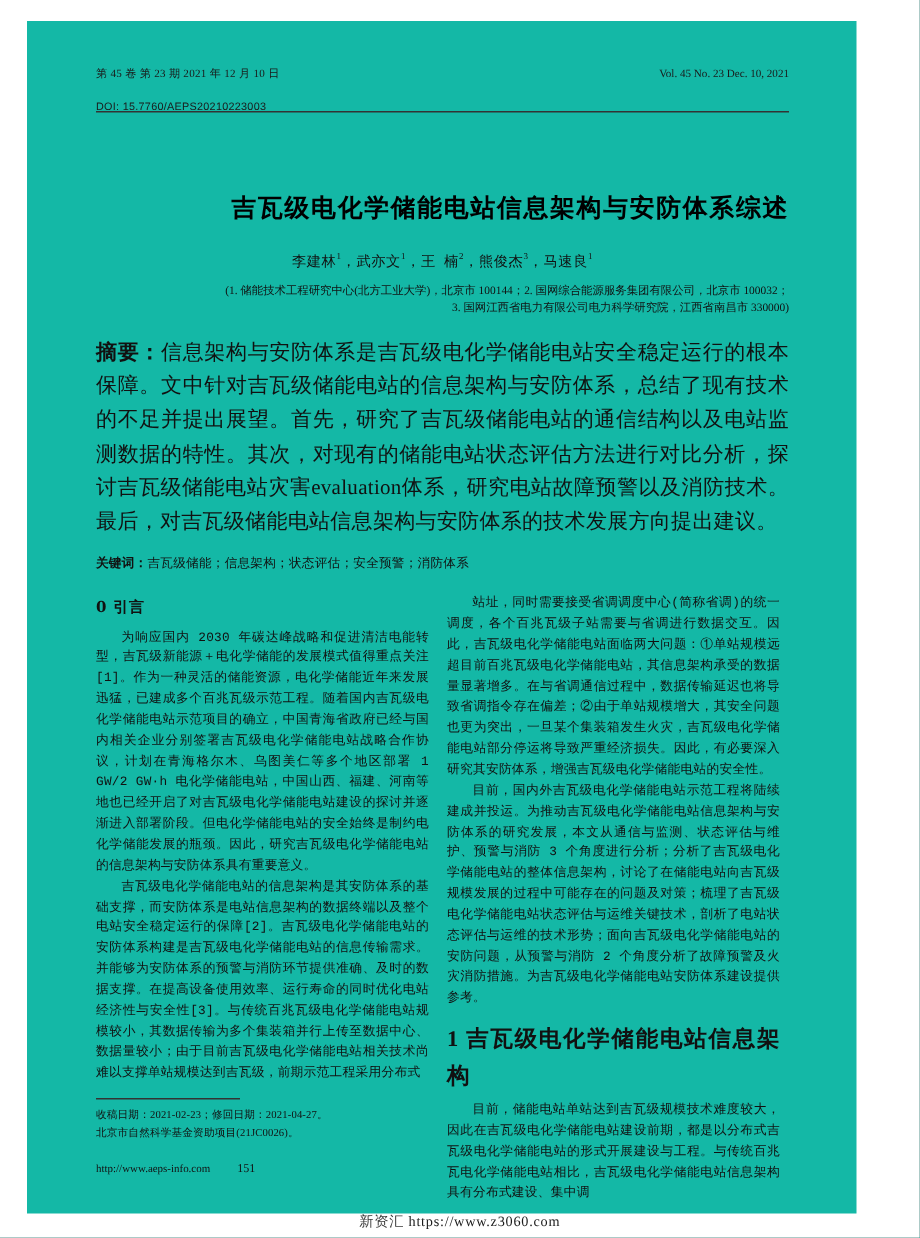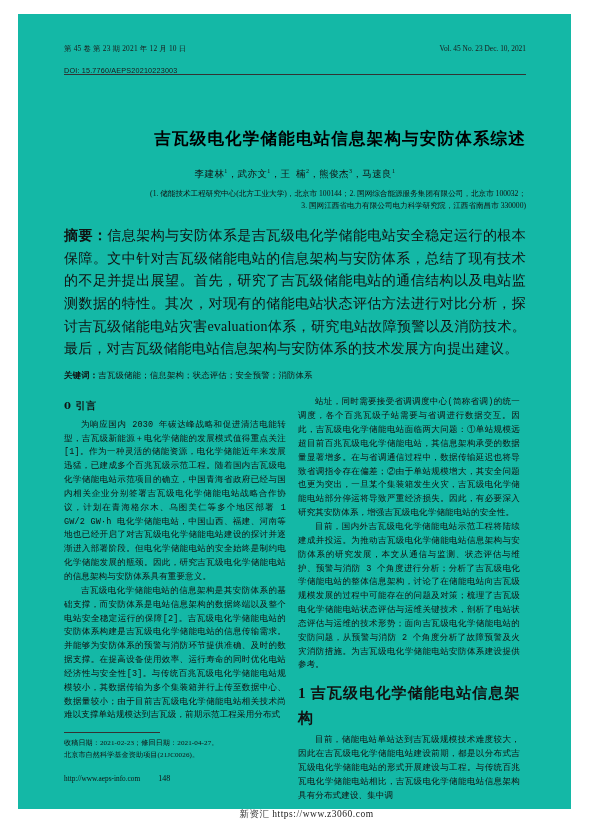--- a/index.html
+++ b/index.html
@@ -274,21 +274,21 @@
           <p class="p">目前，国内外吉瓦级电化学储能电站示范工程将陆续建成并投运。为推动吉瓦级电化学储能电站信息架构与安防体系的研究发展，本文从通信与监测、状态评估与维护、预警与消防 3 个角度进行分析；分析了吉瓦级电化学储能电站的整体信息架构，讨论了在储能电站向吉瓦级规模发展的过程中可能存在的问题及对策；梳理了吉瓦级电化学储能电站状态评估与运维关键技术，剖析了电站状态评估与运维的技术形势；面向吉瓦级电化学储能电站的安防问题，从预警与消防 2 个角度分析了故障预警及火灾消防措施。为吉瓦级电化学储能电站安防体系建设提供参考。</p>
           <div class="sec-h2">1   吉瓦级电化学储能电站信息架构</div>
           <p class="p">目前，储能电站单站达到吉瓦级规模技术难度较大，因此在吉瓦级电化学储能电站建设前期，都是以分布式吉瓦级电化学储能电站的形式开展建设与工程。与传统百兆瓦电化学储能电站相比，吉瓦级电化学储能电站信息架构具有分布式建设、集中调</p>
         </div>
       </div>
 
     </div>
 
     <div class="footer">
       <span class="url">http://www.aeps-info.com</span>
-      <span class="pg">148</span>
+      <span class="pg">151</span>
     </div>
   </div>
 
   <div class="watermark">
     <span>新资汇</span>
     <span class="wm-u">https://www.z3060.com</span>
   </div>
 </div>
 
 </body></html>

